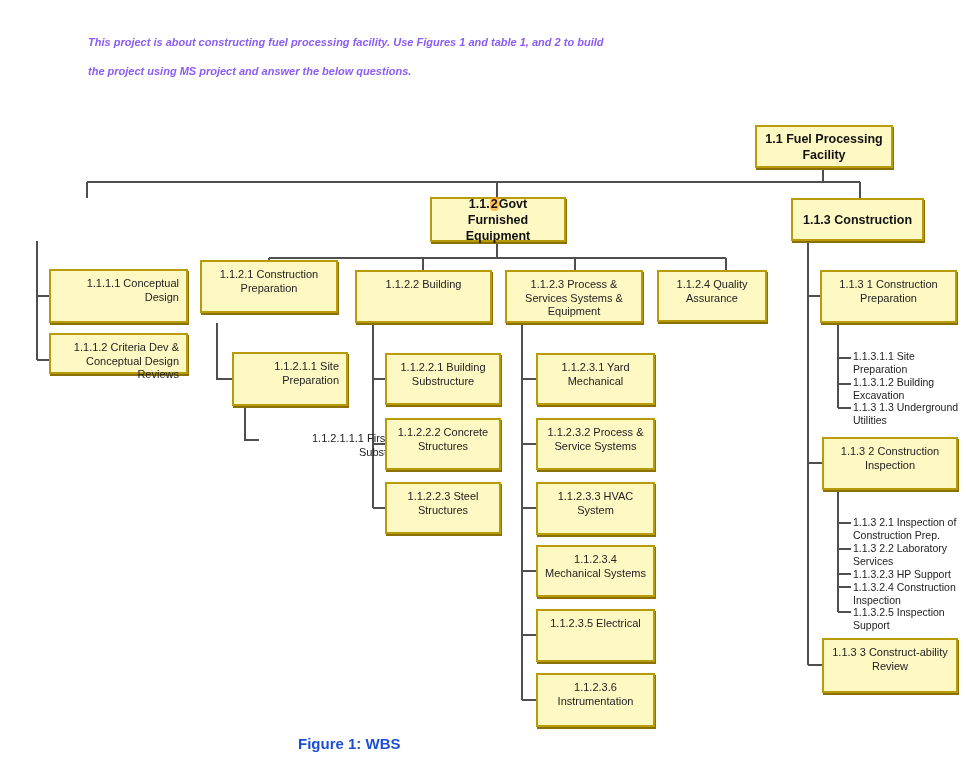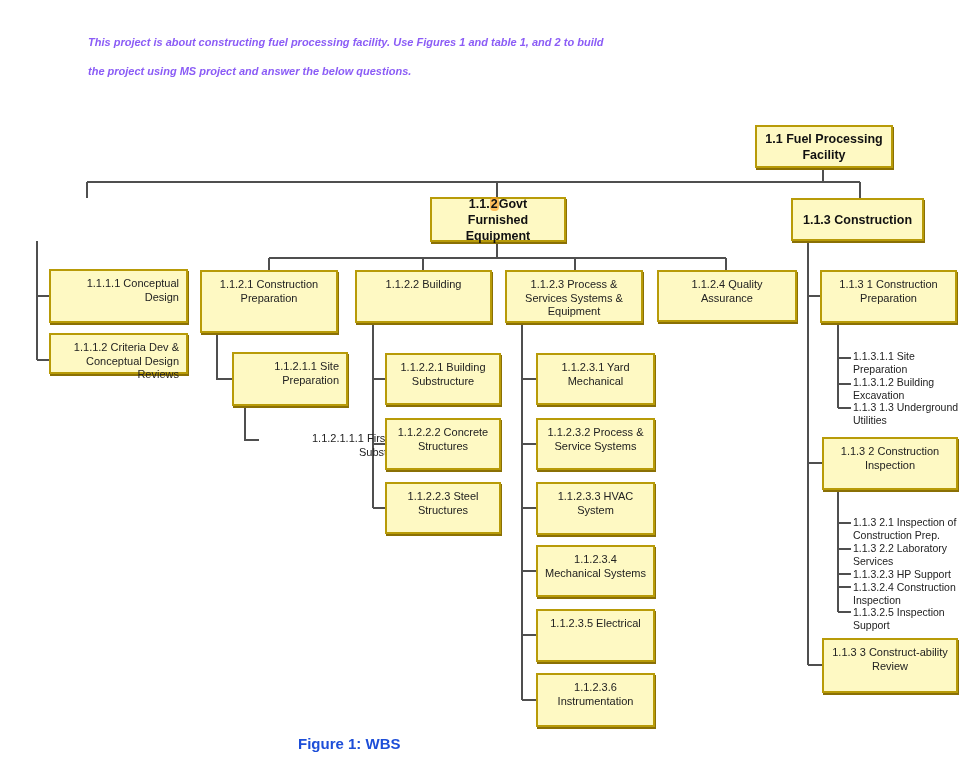--- a/index.html
+++ b/index.html
@@ -78,24 +78,24 @@
 
   <div class="box lvl1" style="left:430px;top:197px;width:136px;height:45px">
     <span><span>1.1.</span><span class="hl2">2</span><span>Govt Furnished Equipment</span></span>
   </div>
 
   <div class="box lvl1" style="left:791px;top:198px;width:133px;height:43px">1.1.3  Construction</div>
 
   <div class="box lvl2 left" style="left:49px;top:269px;width:139px;height:54px">1.1.1.1 Conceptual Design</div>
   <div class="box lvl2 left" style="left:49px;top:333px;width:139px;height:41px">1.1.1.2  Criteria Dev &amp; Conceptual Design Reviews</div>
 
-  <div class="box lvl2" style="left:200px;top:270px;width:138px;height:63px">1.1.2.1  Construction Preparation</div>
+  <div class="box lvl2" style="left:200px;top:260px;width:138px;height:53px">1.1.2.1  Construction Preparation</div>
   <div class="box lvl2" style="left:355px;top:270px;width:137px;height:53px">1.1.2.2  Building</div>
   <div class="box lvl2" style="left:505px;top:270px;width:138px;height:53px">1.1.2.3  Process &amp; Services Systems &amp; Equipment</div>
-  <div class="box lvl2" style="left:657px;top:270px;width:140px;height:52px">1.1.2.4  Quality Assurance</div>
+  <div class="box lvl2" style="left:657px;top:270px;width:110px;height:52px">1.1.2.4  Quality Assurance</div>
 
   <div class="box lvl2" style="left:820px;top:270px;width:137px;height:53px">1.1.3 1 Construction Preparation</div>
 
   <div class="box lvl2 left" style="left:232px;top:352px;width:116px;height:54px">1.1.2.1.1  Site Preparation</div>
   <div class="freetext" style="left:261px;top:432px;width:150px">1.1.2.1.1.1  First Unit Substation</div>
 
   <div class="box lvl2" style="left:385px;top:353px;width:116px;height:52px">1.1.2.2.1  Building Substructure</div>
   <div class="box lvl2" style="left:385px;top:418px;width:116px;height:52px">1.1.2.2.2 Concrete Structures</div>
   <div class="box lvl2" style="left:385px;top:482px;width:116px;height:52px">1.1.2.2.3  Steel Structures</div>
 

